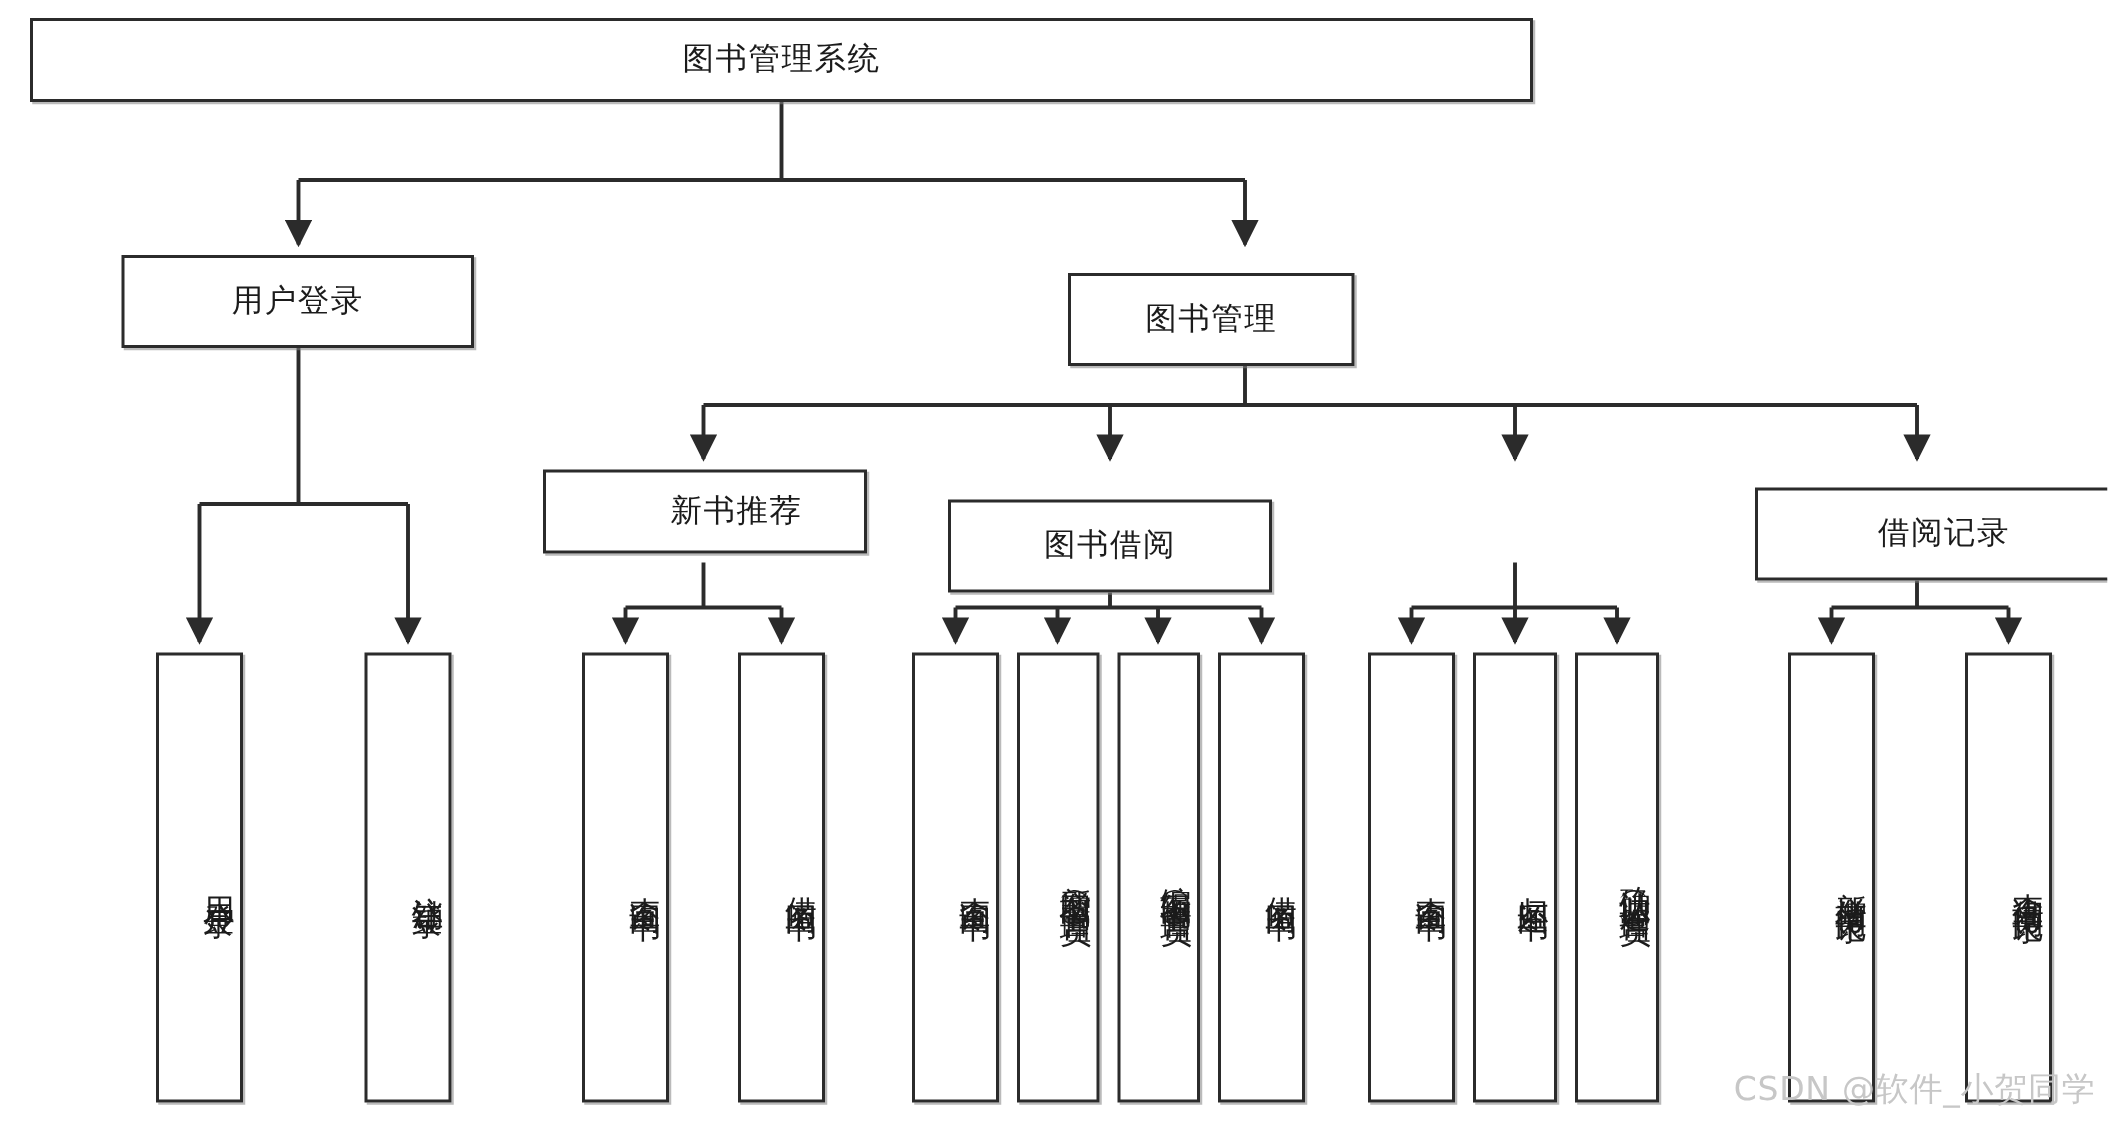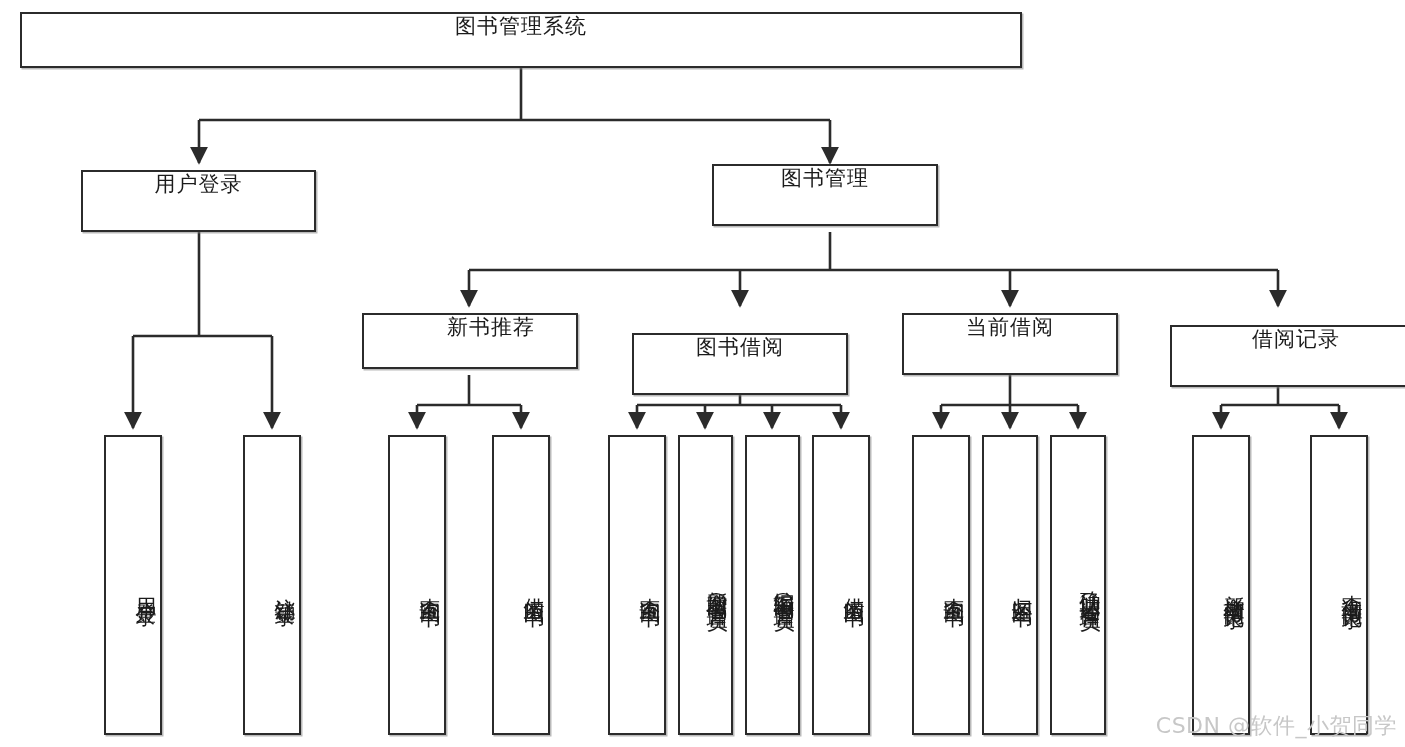--- a/index.html
+++ b/index.html
@@ -25,20 +25,21 @@
     height: 747px;
     pointer-events: none;
   }
   .node {
     position: absolute;
     box-sizing: border-box;
     background: #ffffff;
     border: 2px solid #2b2b2b;
     box-shadow: 1.5px 1.5px 0 0 rgba(130,130,130,0.55);
     display: flex;
+    align-items: center;
     justify-content: center;
     color: #1b1b1b;
   }
   .node.horiz {
     font-size: 21px;
     letter-spacing: 1px;
     line-height: 1.2;
   }
   .node.vert {
     writing-mode: vertical-rl;
@@ -124,32 +125,29 @@
     </g>
   </svg>
 
   <div class="node horiz" style="left:20px; top:12px; width:1002px; height:56px;">
     <span>图书管理系统</span>
   </div>
 
   <div class="node horiz" style="left:81px; top:170px; width:235px; height:62px;">
     <span>用户登录</span>
   </div>
-  <div class="node horiz" style="left:712px; top:164px; width:226px; height:62px;">
+  <div class="node horiz" style="left:712px; top:182px; width:191px; height:62px;">
     <span>图书管理</span>
   </div>
 
   <div class="node horiz" style="left:362px; top:313px; width:216px; height:56px;padding-left:42px;">
     <span>新书推荐</span>
   </div>
   <div class="node horiz" style="left:632px; top:313px; width:216px; height:62px;margin-top:20px;">
     <span>图书借阅</span>
-  </div>
-  <div class="node horiz" style="left:902px; top:313px; width:216px; height:62px;">
-    <span>当前借阅</span>
   </div>
   <div class="node horiz" style="left:1170px; top:313px; width:252px; height:62px;margin-top:12px;">
     <span>借阅记录</span>
   </div>
 
   <div class="node vert" style="left:104px; top:435px; width:58px; height:300px;">
     <span class="vlabel">用户登录</span>
   </div>
   <div class="node vert" style="left:243px; top:435px; width:58px; height:300px;">
     <span class="vlabel">注销登录</span>

